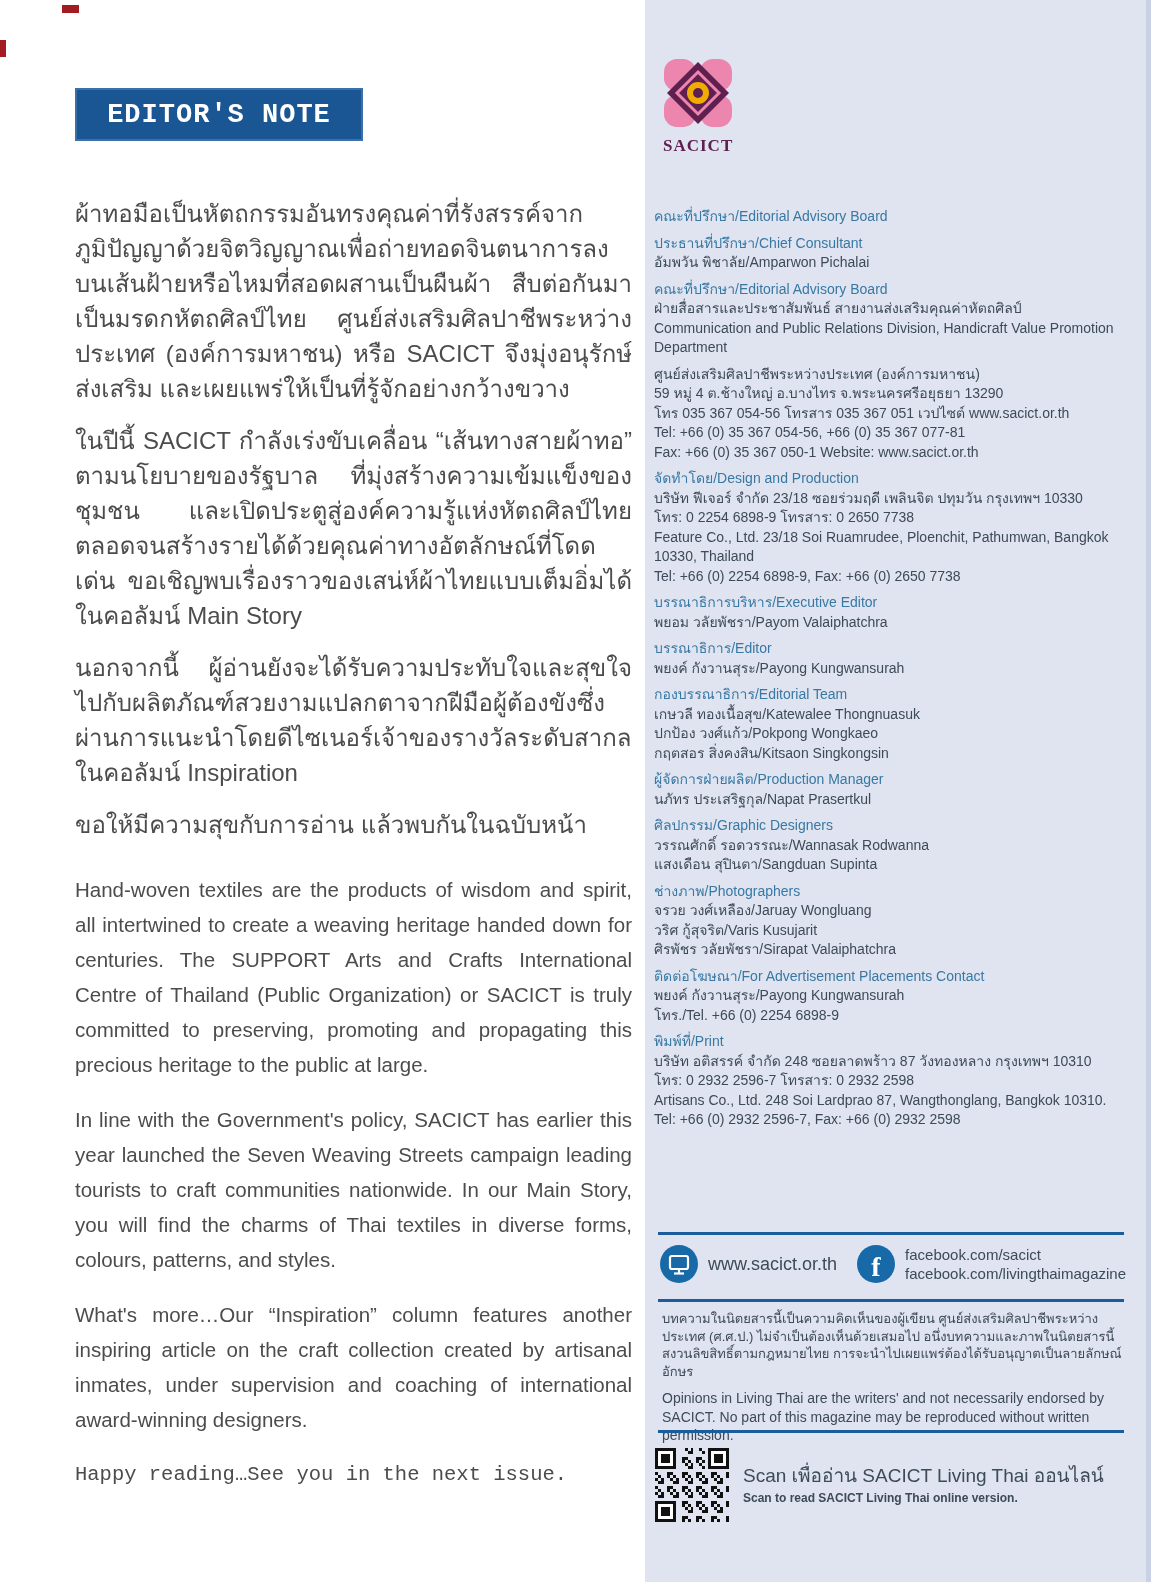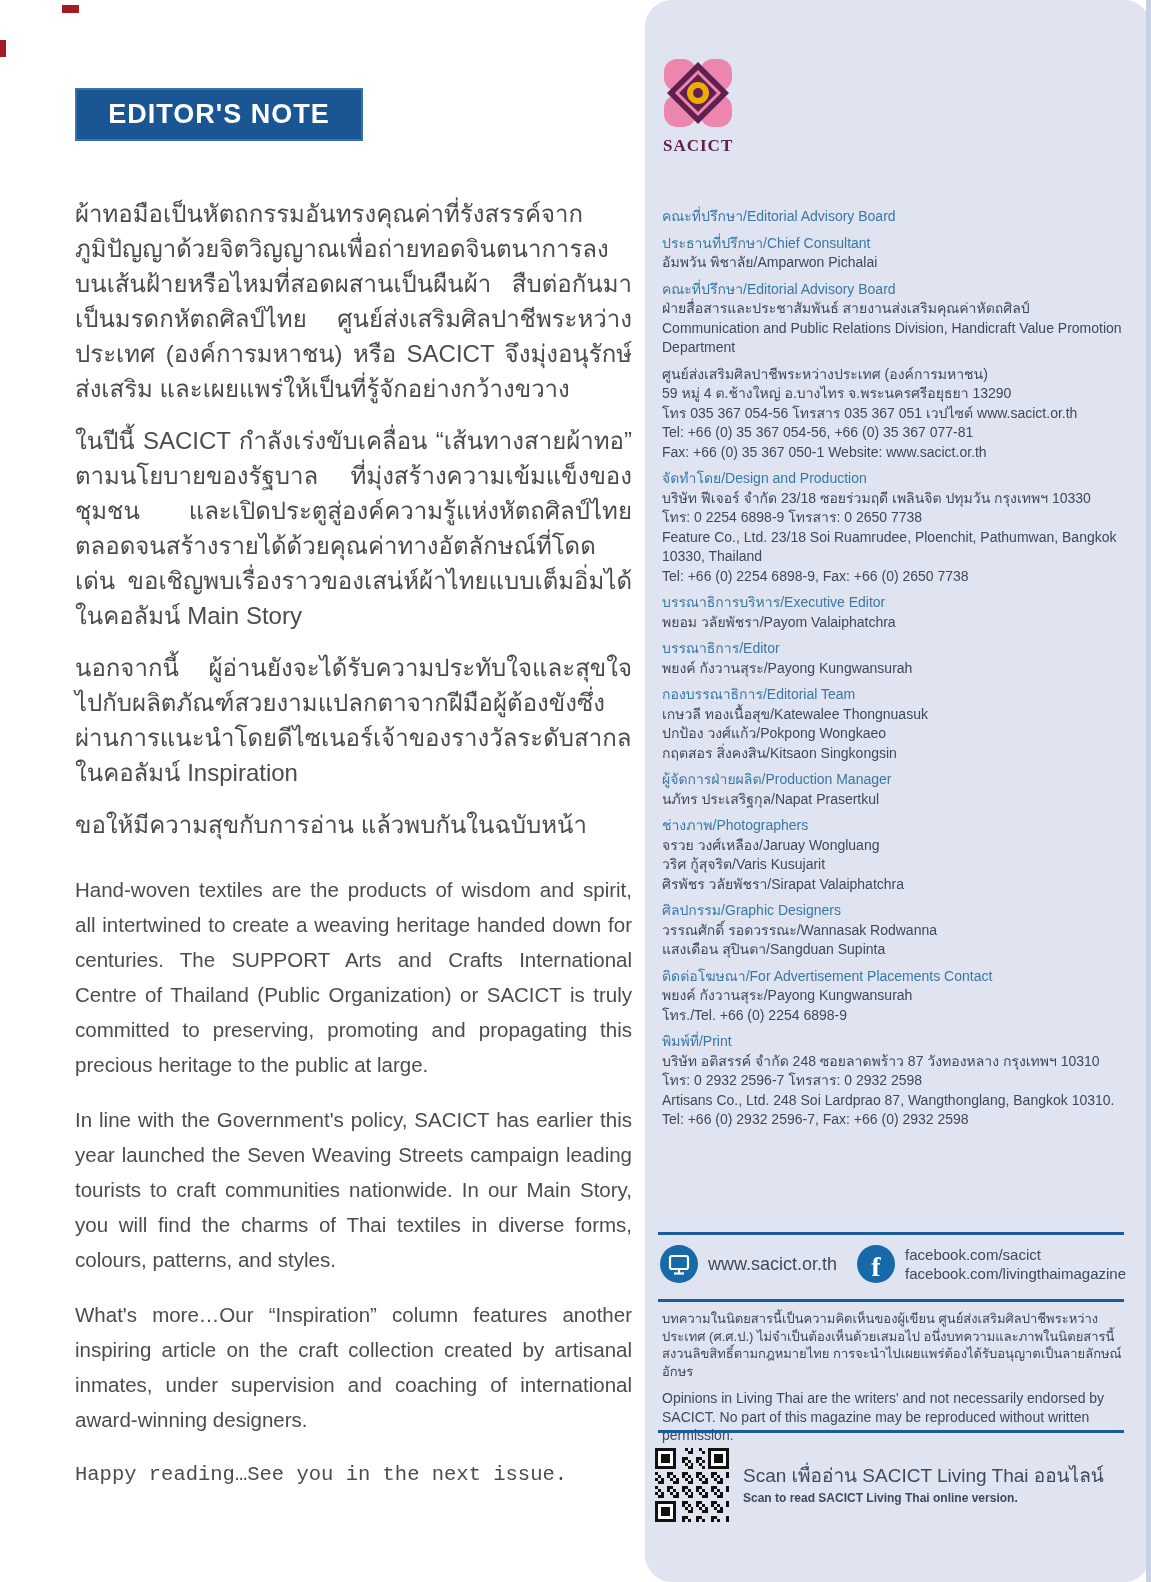--- a/index.html
+++ b/index.html
@@ -10,42 +10,43 @@
   .print-mark{position:absolute;background:var(--print-mark-red);}
   .mark-1{left:62px;top:5px;width:17px;height:8px;}
   .mark-2{left:0;top:40px;width:6px;height:17px;}
 
   
   .left-col{position:absolute;left:75px;top:0;width:557px;}
   .title-box{
     margin-top:88px;width:288px;height:53px;background:var(--title-box-blue);
     display:flex;align-items:center;justify-content:center;
     box-shadow:inset 0 0 0 2px rgba(120,160,205,.35);
+    font-family:Liberation Mono, monospace;
   }
   .title-box span{color:#ffffff;font-size:27px;font-weight:bold;letter-spacing:1px;}
   #thai-paragraphs{margin-top:55px;}
   #thai-paragraphs p{
     margin:0 0 17px 0;font-size:24px;line-height:35px;color:var(--left-text);
     text-align:justify;
   }
   #english-paragraphs{margin-top:30px;}
   #english-paragraphs p{
     margin:0 0 20px 0;font-size:20.5px;line-height:35px;color:var(--left-text);
     text-align:justify;
   }
   #english-paragraphs p:last-child{text-align:left;font-family:Liberation Mono, monospace;}
 
   
-  .right-col{position:absolute;left:645px;top:0;width:506px;height:1582px;background:var(--right-bg);border-radius:27px;}
+  .right-col{position:absolute;left:645px;top:0;width:506px;height:1582px;background:var(--right-bg);}
   .right-edge{position:absolute;right:0;top:0;width:5px;height:100%;background:#c9d2e4;}
 
   .logo{position:absolute;left:16px;top:56px;width:90px;}
   .logo-text{margin-top:2px;margin-left:2px;font-size:17px;font-weight:bold;letter-spacing:1px;color:var(--logo-purple);font-family:"Liberation Serif","DejaVu Serif",serif;}
 
-  #masthead{position:absolute;left:17px;top:207px;width:464px;}
+  #masthead{position:absolute;left:9px;top:207px;width:464px;}
   .m-section{margin-bottom:7px;}
   .m-heading{font-size:14px;line-height:19.5px;color:var(--heading-blue);}
   .m-line{font-size:14px;line-height:19.5px;color:var(--body-dark);}
 
   .rule{position:absolute;left:13px;width:466px;height:3px;background:var(--rule-blue);}
   .rule-1{top:1232px;}
   .rule-2{top:1299px;}
   .rule-3{top:1430px;}
 
   .links-row{position:absolute;left:15px;top:1245px;width:466px;display:flex;align-items:center;}
@@ -144,29 +145,29 @@
         <div class="m-heading">กองบรรณาธิการ/Editorial Team</div>
         <div class="m-line">เกษวลี ทองเนื้อสุข/Katewalee Thongnuasuk</div>
         <div class="m-line">ปกป้อง วงศ์แก้ว/Pokpong Wongkaeo</div>
         <div class="m-line">กฤตสอร สิ่งคงสิน/Kitsaon Singkongsin</div>
       </div>
       <div class="m-section">
         <div class="m-heading">ผู้จัดการฝ่ายผลิต/Production Manager</div>
         <div class="m-line">นภัทร ประเสริฐกุล/Napat Prasertkul</div>
       </div>
       <div class="m-section">
+        <div class="m-heading">ศิลปกรรม/Graphic Designers</div>
+        <div class="m-line">วรรณศักดิ์ รอดวรรณะ/Wannasak Rodwanna</div>
+        <div class="m-line">แสงเดือน สุปินตา/Sangduan Supinta</div>
+      </div>
+      <div class="m-section">
         <div class="m-heading">ช่างภาพ/Photographers</div>
         <div class="m-line">จรวย วงศ์เหลือง/Jaruay Wongluang</div>
         <div class="m-line">วริศ กู้สุจริต/Varis Kusujarit</div>
         <div class="m-line">ศิรพัชร วลัยพัชรา/Sirapat Valaiphatchra</div>
-      </div>
-      <div class="m-section">
-        <div class="m-heading">ศิลปกรรม/Graphic Designers</div>
-        <div class="m-line">วรรณศักดิ์ รอดวรรณะ/Wannasak Rodwanna</div>
-        <div class="m-line">แสงเดือน สุปินตา/Sangduan Supinta</div>
       </div>
       <div class="m-section">
         <div class="m-heading">ติดต่อโฆษณา/For Advertisement Placements Contact</div>
         <div class="m-line">พยงค์ กังวานสุระ/Payong  Kungwansurah</div>
         <div class="m-line">โทร./Tel. +66 (0) 2254 6898-9</div>
       </div>
       <div class="m-section">
         <div class="m-heading">พิมพ์ที่/Print</div>
         <div class="m-line">บริษัท อติสรรค์ จำกัด 248 ซอยลาดพร้าว 87 วังทองหลาง กรุงเทพฯ 10310</div>
         <div class="m-line">โทร: 0 2932 2596-7 โทรสาร: 0 2932 2598</div>

